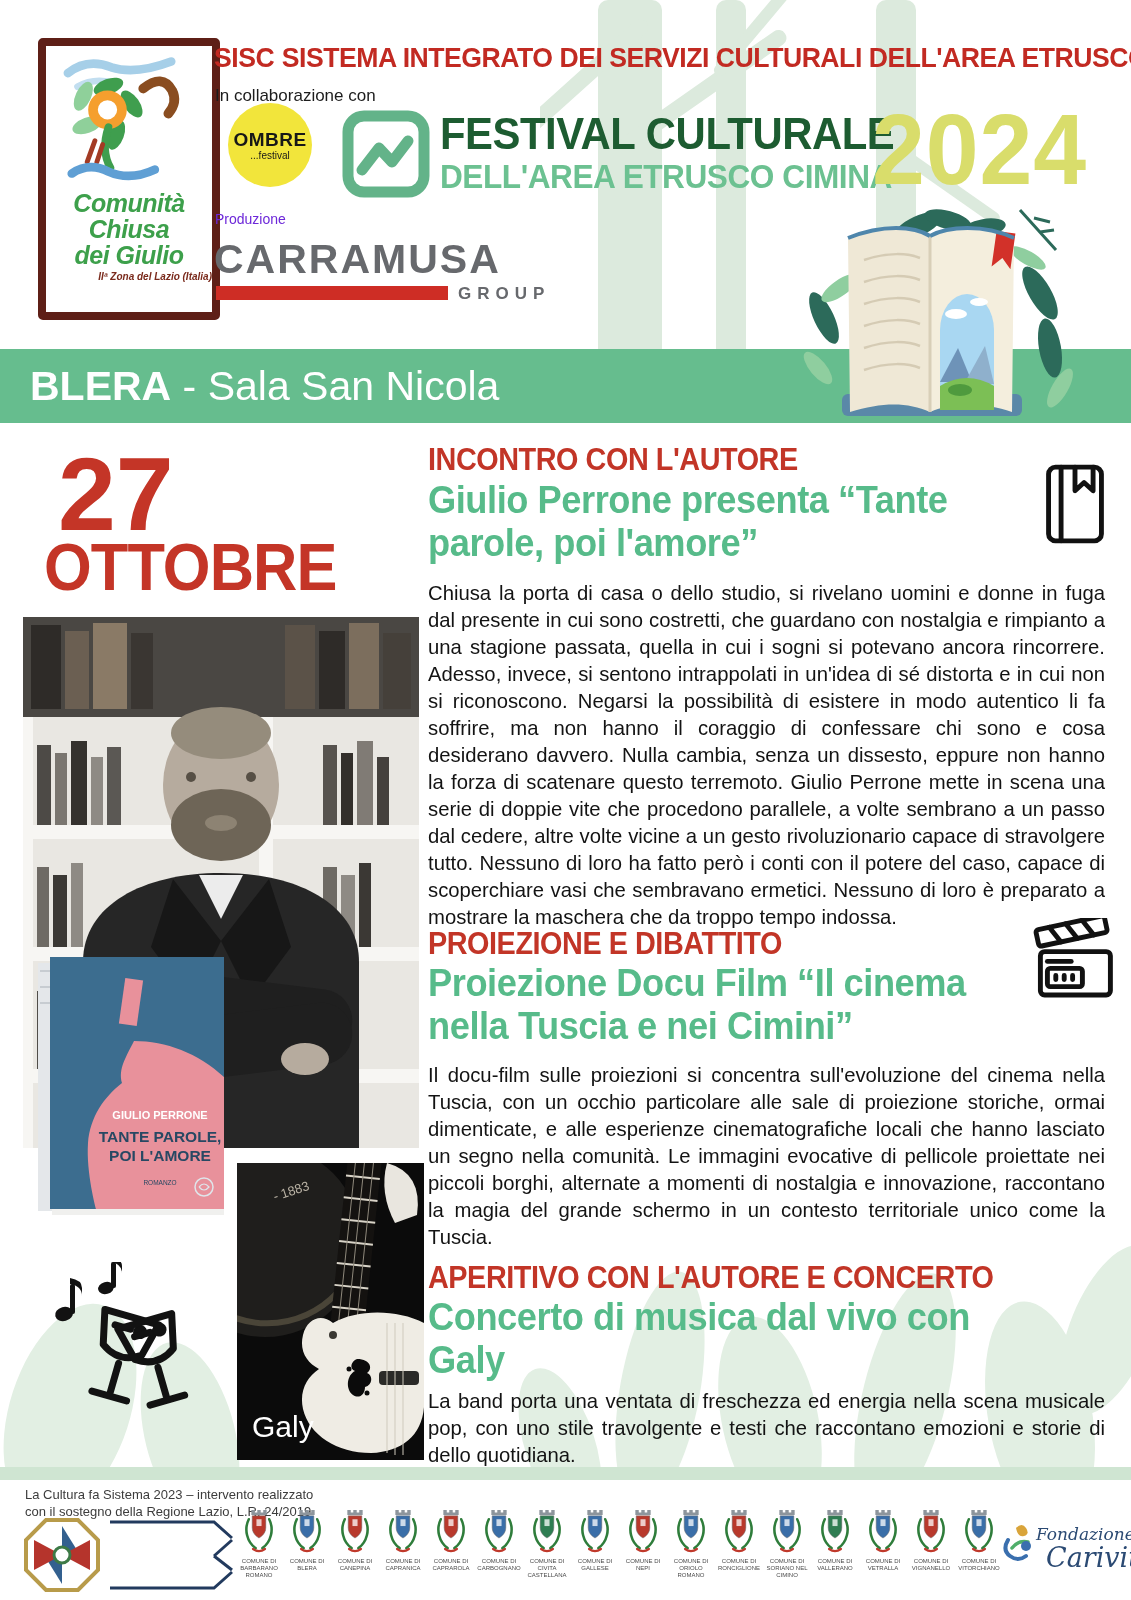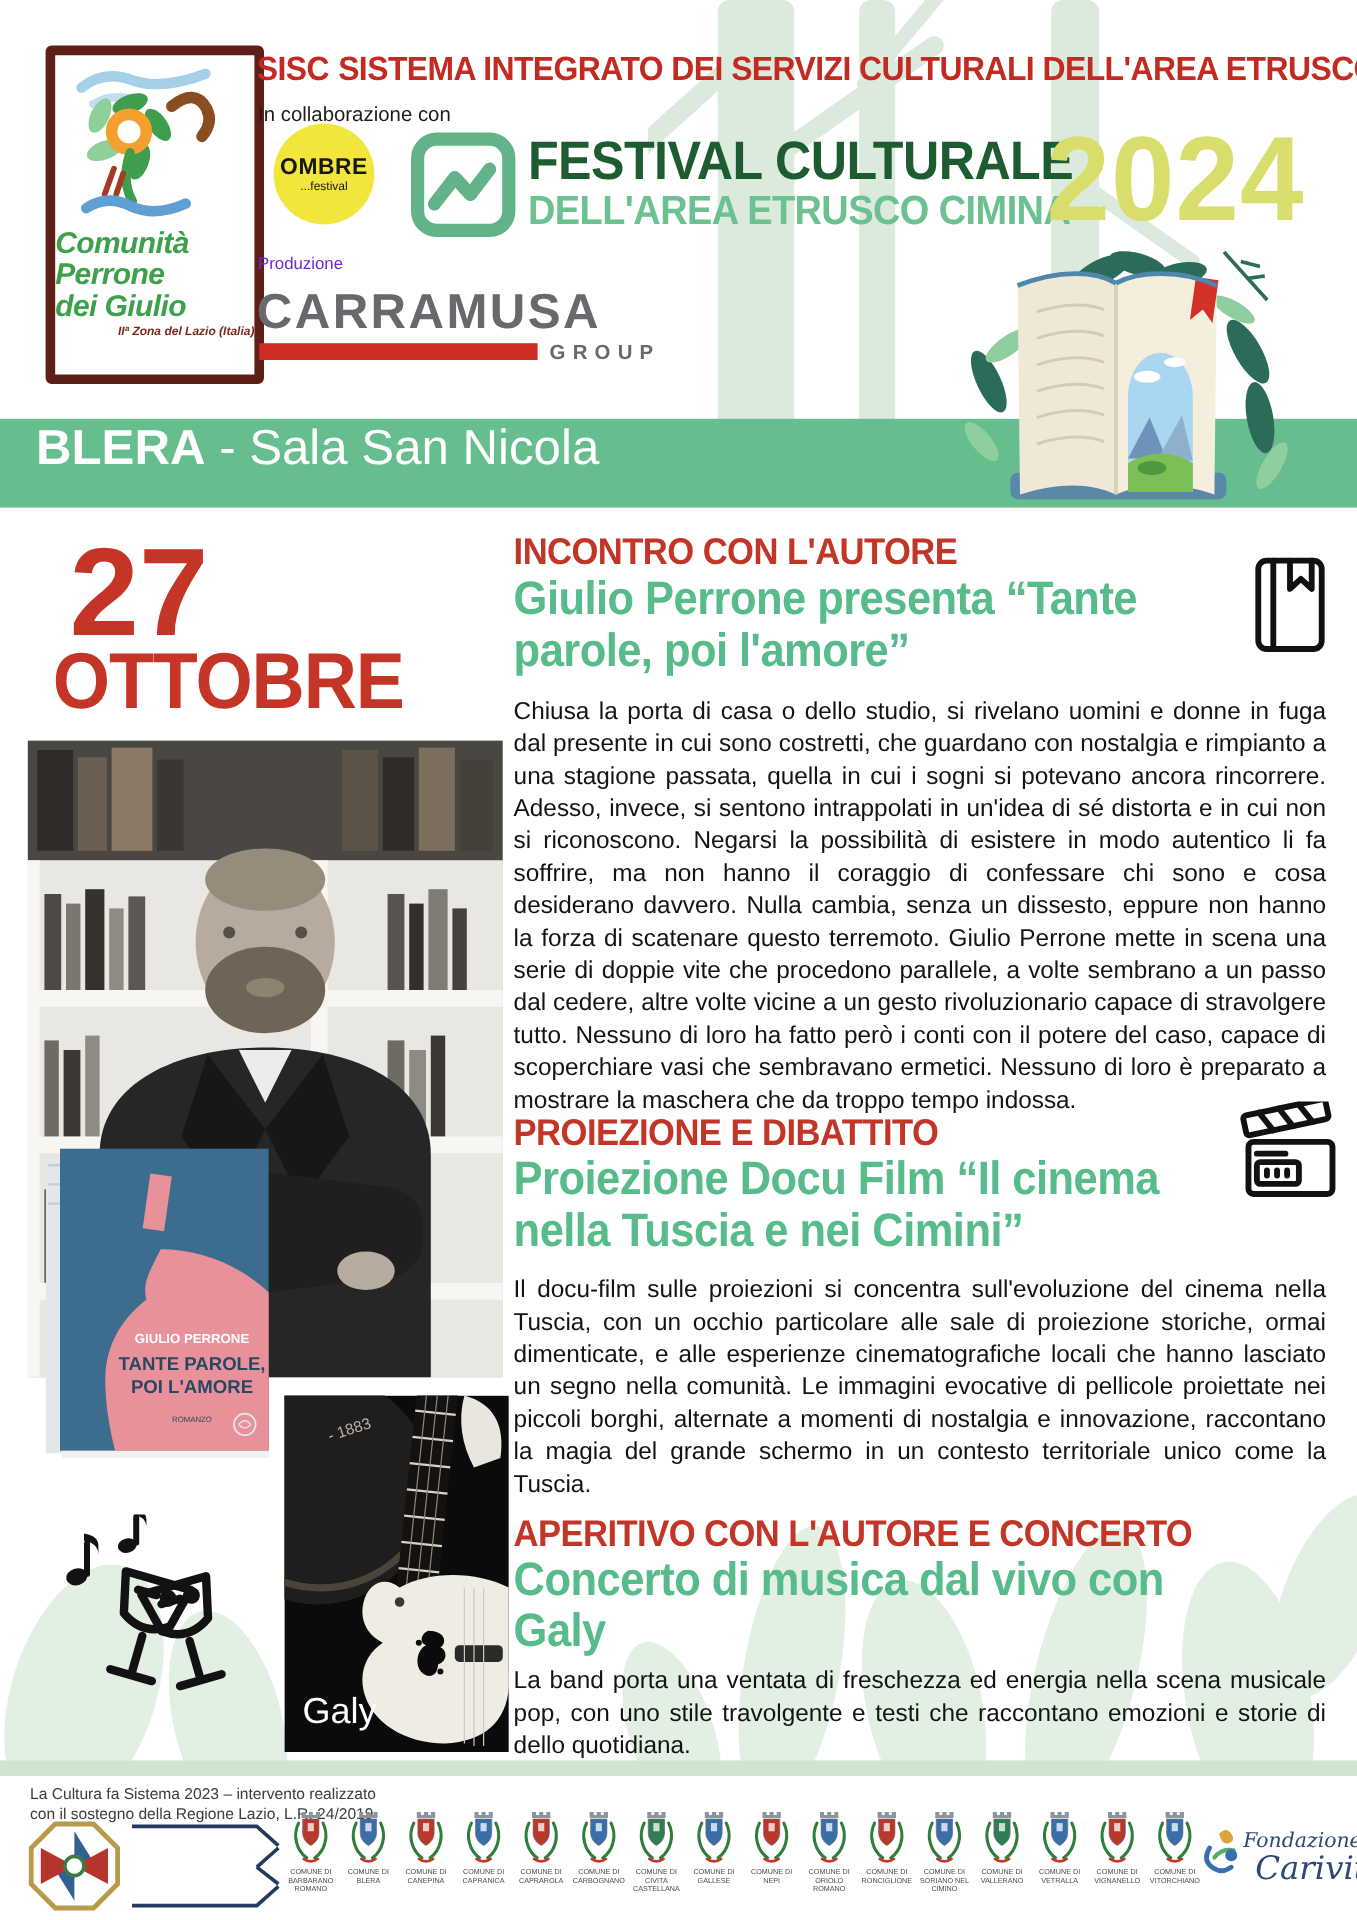--- a/index.html
+++ b/index.html
@@ -20,27 +20,27 @@
   .fest-title1{left:440px;top:108px;font-size:45px;font-weight:800;color:#1d5c31;white-space:nowrap;letter-spacing:-.5px;}
   .fest-title2{left:440px;top:157px;font-size:34px;font-weight:800;color:#6cc191;white-space:nowrap;letter-spacing:-.5px;}
   .year{left:872px;top:92px;font-size:100px;font-weight:800;color:#d9dd6b;letter-spacing:1px;}
   .produzione{left:215px;top:211px;font-size:14px;color:#6d28d9;}
   .carramusa{left:214px;top:236px;font-size:41px;font-weight:800;color:#67696d;letter-spacing:2px;}
   .carra-bar{left:216px;top:286px;width:232px;height:14px;background:#ce2d25;}
   .group-txt{left:458px;top:284px;font-size:17px;font-weight:bold;color:#67696d;letter-spacing:6px;}
 
   
   .cm-logo{left:38px;top:38px;width:166px;height:266px;border:8px solid #5e1f17;border-radius:5px;background:#fff;}
-  .cm-text{left:0;right:0;top:144px;text-align:left;font-weight:bold;font-style:italic;
+  .cm-text{left:0;right:0;top:144px;text-align:center;font-weight:bold;font-style:italic;
            color:#3da04b;font-size:25px;line-height:26px;letter-spacing:-.5px;}
   .cm-sub{left:0;right:0;top:225px;text-align:right;font-style:italic;font-weight:bold;font-size:10px;color:#7a2a1c;}
 
   
   .banner{left:0;top:349px;width:1131px;height:74px;background:#66bd8e;}
-  .banner-text{left:30px;top:336px;height:54px;line-height:74px;font-size:41px;color:#ffffff;white-space:nowrap;}
+  .banner-text{left:30px;top:349px;height:54px;line-height:74px;font-size:41px;color:#ffffff;white-space:nowrap;}
   .banner-text .b{font-weight:bold;}
 
   
   .day{left:58px;top:442px;font-size:104px;font-weight:800;color:#c43527;line-height:1;}
   .time{left:218px;top:487px;font-size:46px;color:#121212;}
   .month{left:44px;top:534px;font-size:66px;font-weight:800;color:#c43527;line-height:1;letter-spacing:-1px;}
 
   
   .kicker{font-size:31px;font-weight:800;color:#c23527;white-space:nowrap;letter-spacing:-.5px;}
   .sec-title{font-size:39px;font-weight:800;color:#57bb8a;line-height:1.1;letter-spacing:-.5px;}
@@ -127,21 +127,21 @@
         <ellipse cx="36" cy="50" rx="16" ry="8" fill="#8fd09a" transform="rotate(-65 36 50)"></ellipse>
         <circle cx="61" cy="64" r="15" stroke="#f59f2e" stroke-width="10" fill="none"></circle>
       </g>
       <path d="M98,42 q20,-16 30,2 q6,12 -4,24" stroke="#8a4d20" stroke-width="10" fill="none" stroke-linecap="round"></path>
       <path d="M62,82 q-8,24 2,42" stroke="#3f9e4e" stroke-width="8" fill="none" stroke-linecap="round"></path>
       <path d="M48,96 l-8,22 M56,100 l-6,18" stroke="#a33b24" stroke-width="5" fill="none" stroke-linecap="round"></path>
       <path d="M24,130 q18,-12 38,-2 q22,10 48,-2" stroke="#5f9fd4" stroke-width="9" fill="none" stroke-linecap="round"></path>
     </svg>
     <div class="abs cm-text">
       <div>Comunità</div>
-      <div>Perrone</div>
+      <div>Chiusa</div>
       <div>dei Giulio</div>
     </div>
     <div class="abs cm-sub">IIª Zona del Lazio (Italia)</div>
   </div>
 
   <div class="abs sisc-line cond-c">
     <span class="sisc">SISC</span><span>SISTEMA INTEGRATO DEI SERVIZI CULTURALI DELL'AREA ETRUSCO CIMINA</span>
   </div>
 
   <div class="abs collab">In collaborazione con</div>

